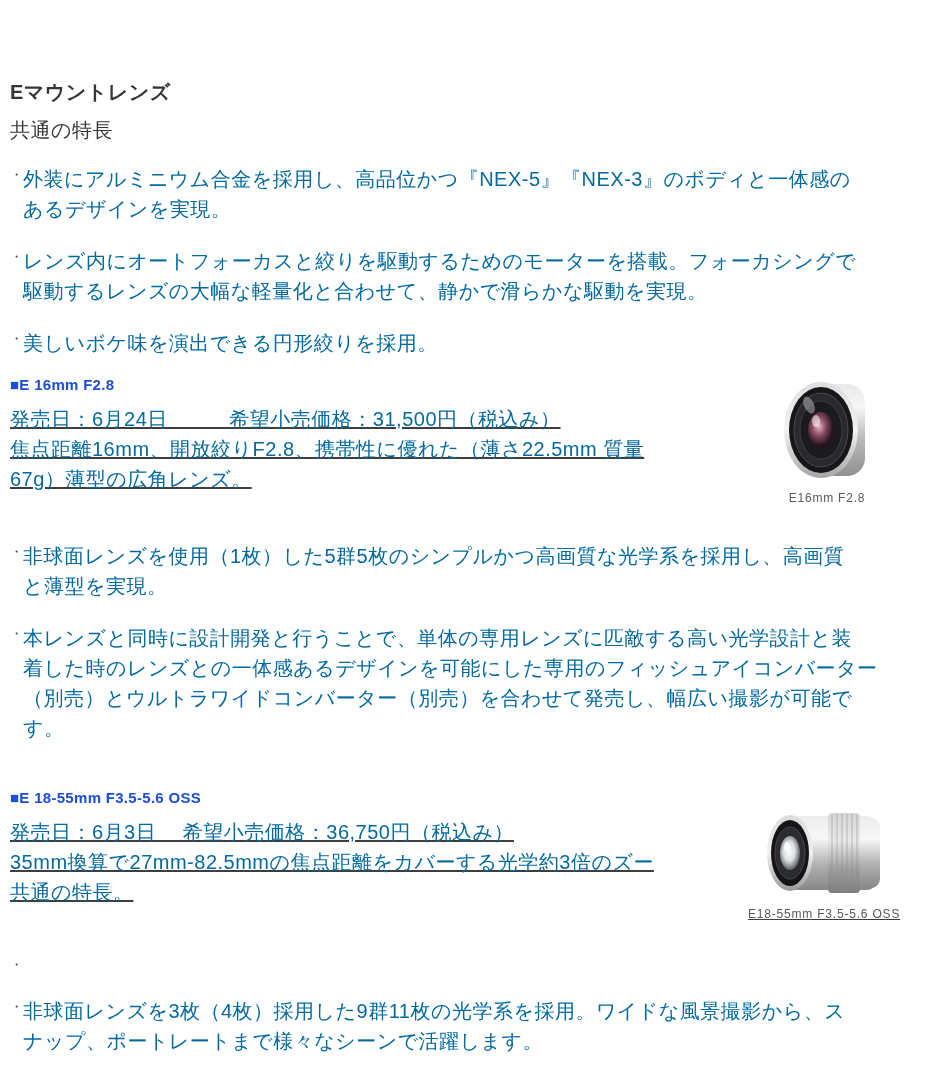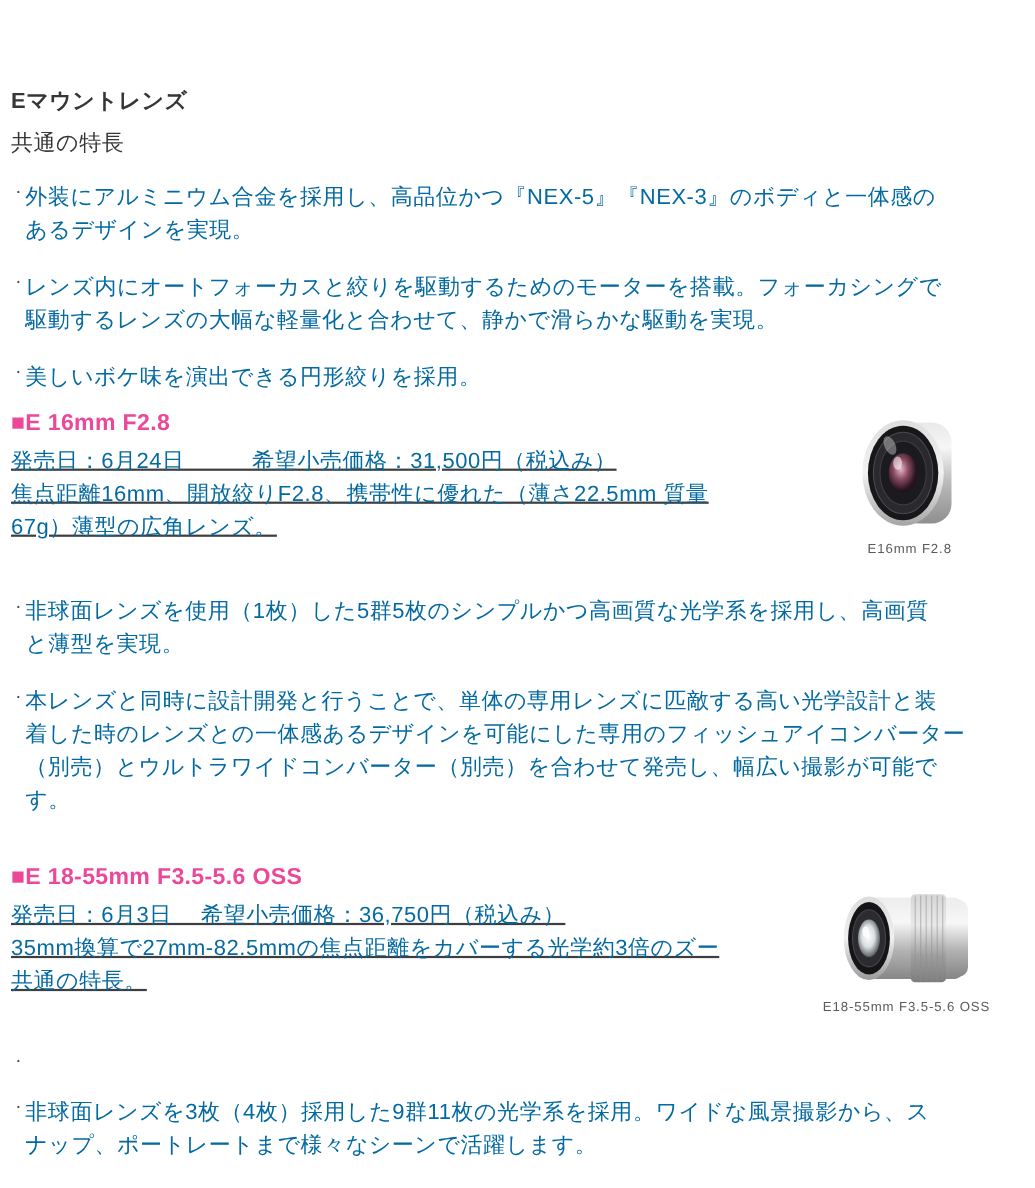--- a/index.html
+++ b/index.html
@@ -20,27 +20,27 @@
     flex: 0 0 12px;
     font-size: 13px; color: #4a4a4a;
     line-height: 18px; 
     padding-top: 2px;
   }
   .jp { white-space: pre-line; font-size: 20px; line-height: 30px; color: #0369a1; letter-spacing: .5px; }
 
   .lens-section { position: relative; }
   .sect-16 { margin-top: 14px; }
   .sect-1855 { margin-top: 42px; }
-  .lens-heading { font-size: 21px; font-weight: bold; color: #ec4899; line-height: 26px; letter-spacing: .3px; }
+  .lens-heading { font-size: 15px; font-weight: bold; color: #1d4ed8; line-height: 26px; letter-spacing: .3px; }
   .info-row { margin-top: 6px; min-height: 115px; text-decoration: underline; }
   .info-text { max-width: 715px; }
 
   figure.lens-figure { position: absolute; text-align: center; }
   .fig-16   { left: 762px; top: 7px;  width: 110px; }
-  .fig-1855 { left: 738px; top: 24px; width: 150px; }
+  .fig-1855 { left: 738px; top: 24px; width: 150px; text-decoration: underline; }
   figcaption { font-size: 12px; color: #5a5a5a; letter-spacing: .8px; margin-top: 6px; white-space: nowrap; }
 
   .section-bullets .bullet { margin-top: 22px; }
 </style>
 </head>
 <body>
 
 <div class="page">
 
   <h1 class="page-title">Eマウントレンズ</h1>

